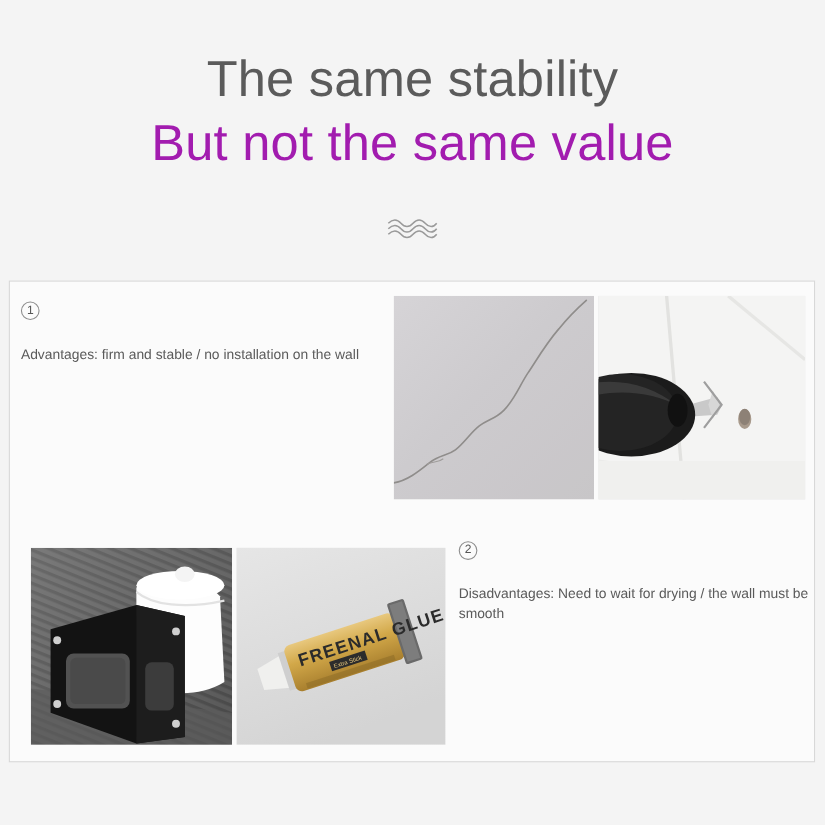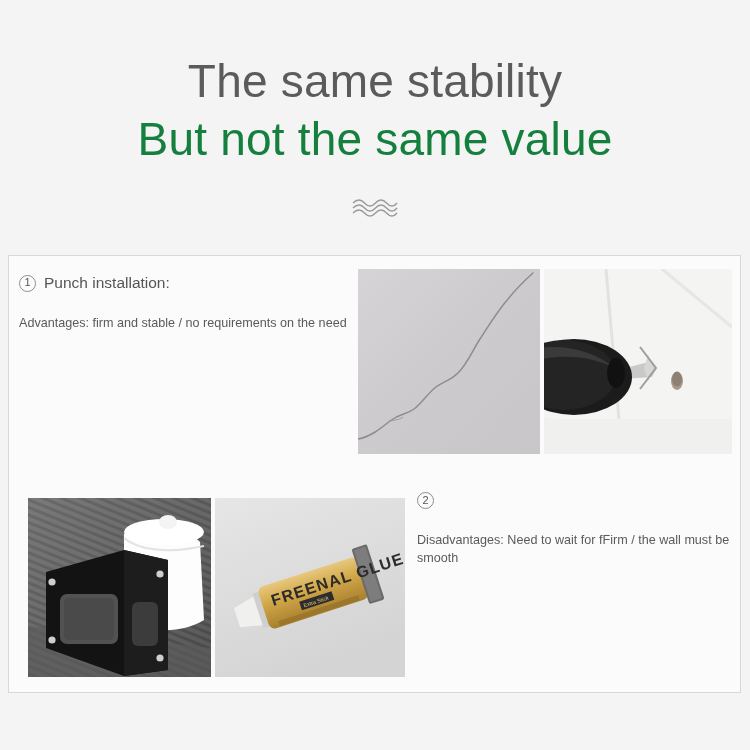--- a/index.html
+++ b/index.html
@@ -16,35 +16,35 @@
   .page {
     position: relative;
     width: 750px;
     height: 750px;
     background: #f4f4f4;
   }
 
   
   .header {
     position: absolute;
-    top: 54px;
+    top: 44px;
     left: 0;
     width: 750px;
     text-align: center;
   }
   .headline-1 {
     font-size: 46px;
     color: #5b5b5b;
     font-weight: 400;
     line-height: 1.18;
     letter-spacing: 0.2px;
   }
   .headline-2 {
     font-size: 46px;
-    color: #15803d;
+    color: #a21caf;
     font-weight: 400;
     line-height: 1.18;
     letter-spacing: 0.2px;
     margin-top: 4px;
   }
 
   
   .divider {
     position: absolute;
     top: 198px;
@@ -148,23 +148,22 @@
     </svg>
   </div>
 
   <div class="panel">
 
     <div class="row row-1">
 
       <div class="textblock tb-1">
         <div class="step-title">
           <span class="circle-num">1</span>
-          <span>Punch installation:</span>
         </div>
-        <div class="step-para">Advantages: firm and stable / no requirements on the need</div>
+        <div class="step-para">Advantages: firm and stable / no installation on the wall</div>
       </div>
 
       <div class="photo ph-crack">
         <svg viewBox="0 0 182 185" preserveAspectRatio="none">
           <defs>
             <linearGradient id="wallg" x1="0" y1="0" x2="1" y2="1">
               <stop offset="0%" stop-color="#d4d2d5"></stop>
               <stop offset="45%" stop-color="#cbc9cc"></stop>
               <stop offset="100%" stop-color="#c6c3c6"></stop>
             </linearGradient>
@@ -270,18 +269,18 @@
             <text x="85" y="107" font-family="Liberation Sans, sans-serif" font-size="5.5" fill="#e8c87e">Extra Stick</text>
             <rect x="56" y="112" width="84" height="5" fill="#8a6a26" opacity="0.5"></rect>
           </g>
         </svg>
       </div>
 
       <div class="textblock tb-2">
         <div class="step-title">
           <span class="circle-num">2</span>
         </div>
-        <div class="step-para">Disadvantages: Need to wait for fFirm / the wall must be smooth</div>
+        <div class="step-para">Disadvantages: Need to wait for drying / the wall must be smooth</div>
       </div>
     </div>
 
   </div>
 </div>
 
 </body></html>

